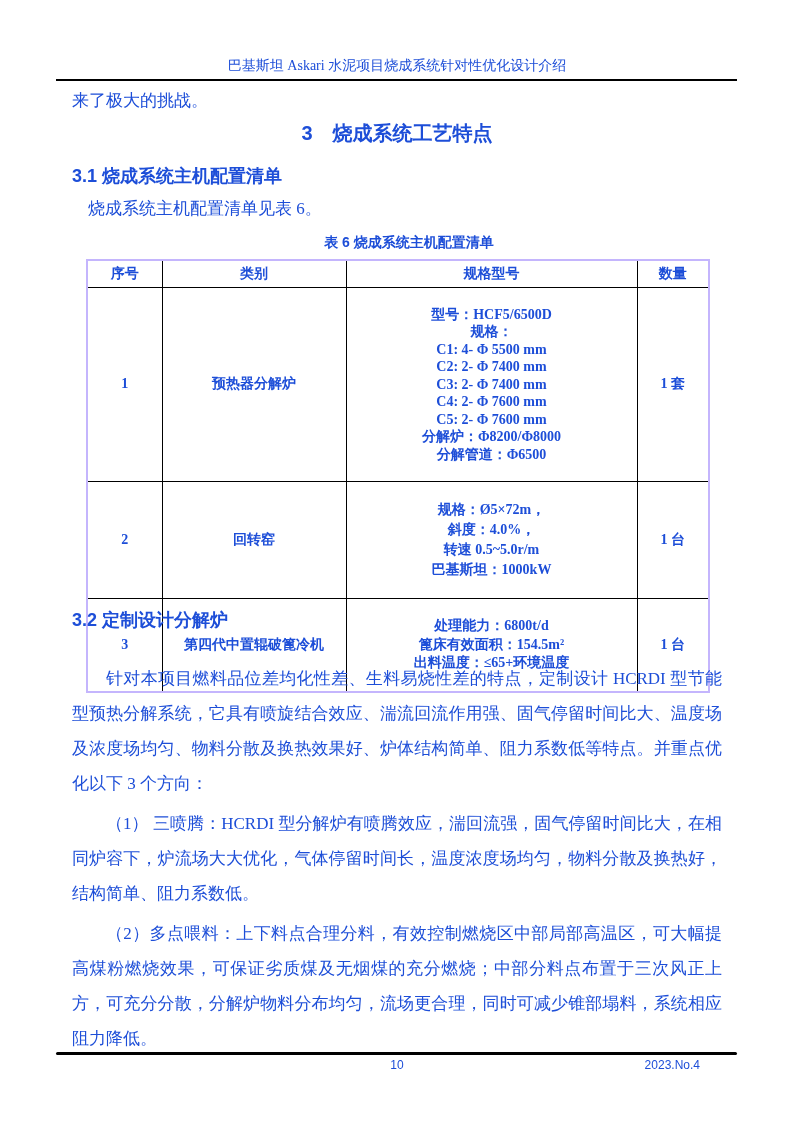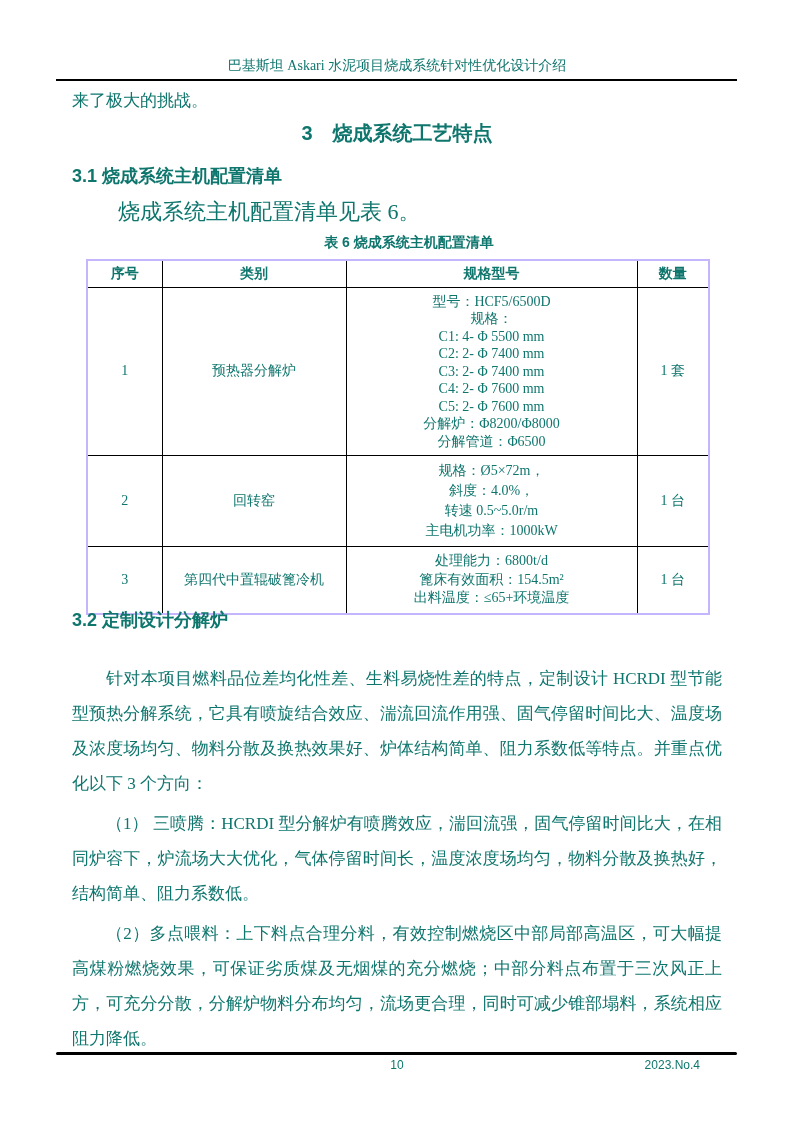--- a/index.html
+++ b/index.html
@@ -3,21 +3,21 @@
 <meta charset="utf-8">
 <style>
   * { margin: 0; padding: 0; box-sizing: border-box; }
   html, body { background: #888; }
   .page {
     position: relative;
     width: 793px;
     height: 1122px;
     margin: 0 auto;
     background: #ffffff;
-    color: #0f766e;
+    color: #1d4ed8;
     font-family: "Liberation Serif", "DejaVu Serif", serif;
     overflow: hidden;
   }
   
   .running-head {
     position: absolute;
     top: 57px; left: 72px; width: 650px;
     text-align: center;
     font-size: 14px;
     font-family: "Liberation Serif", "DejaVu Serif", serif;
@@ -41,22 +41,22 @@
     font-size: 20px; font-weight: bold; text-align: center;
   }
   .h31 {
     position: absolute;
     top: 164px; left: 72px; width: 650px;
     font-family: "Liberation Sans", "DejaVu Sans", sans-serif;
     font-size: 18px; font-weight: bold;
   }
   .body31 {
     position: absolute;
-    top: 197px; left: 118px; width: 616px;
-    font-size: 22px;
+    top: 197px; left: 88px; width: 616px;
+    font-size: 17px;
   }
   
   .tbl-caption {
     position: absolute;
     top: 234px; left: 84px; width: 650px;
     text-align: center;
     font-family: "Liberation Sans", "DejaVu Sans", sans-serif;
     font-size: 14px; font-weight: 600;
   }
   table.tbl {
@@ -70,21 +70,22 @@
   table.tbl, table.tbl th, table.tbl td { border: 1px solid #000; }
   table.tbl { border: 2px solid #c4b5fd; }
   table.tbl th {
     height: 27px;
     font-family: "Liberation Sans", "DejaVu Sans", sans-serif;
     font-size: 14px; font-weight: bold;
     text-align: center; vertical-align: middle;
   }
   table.tbl td {
     text-align: center; vertical-align: middle;
-    padding: 5px 4px;
+    padding: 18px 4px;
+    font-weight: bold;
   }
   td.c-spec { padding: 3px 6px; }
   tr.r1 { height: 162px; }
   tr.r2 { height: 88px; }
   tr.r3 { height: 60px; }
   tr.r1 .spec-line { line-height: 17.5px; }
   tr.r2 .spec-line { line-height: 20px; }
   tr.r3 .spec-line { line-height: 18.5px; }
   
   .sec32 {
@@ -172,21 +173,21 @@
         </td>
         <td class="c-qty">1 套</td>
       </tr>
       <tr class="r2">
         <td class="c-no">2</td>
         <td class="c-cat">回转窑</td>
         <td class="c-spec">
           <div class="spec-line">规格：Ø5×72m，</div>
           <div class="spec-line">斜度：4.0%，</div>
           <div class="spec-line">转速 0.5~5.0r/m</div>
-          <div class="spec-line">主电机功率：1000kW</div>
+          <div class="spec-line">巴基斯坦：1000kW</div>
         </td>
         <td class="c-qty">1 台</td>
       </tr>
       <tr class="r3">
         <td class="c-no">3</td>
         <td class="c-cat">第四代中置辊破篦冷机</td>
         <td class="c-spec">
           <div class="spec-line">处理能力：6800t/d</div>
           <div class="spec-line">篦床有效面积：154.5m²</div>
           <div class="spec-line">出料温度：≤65+环境温度</div>

